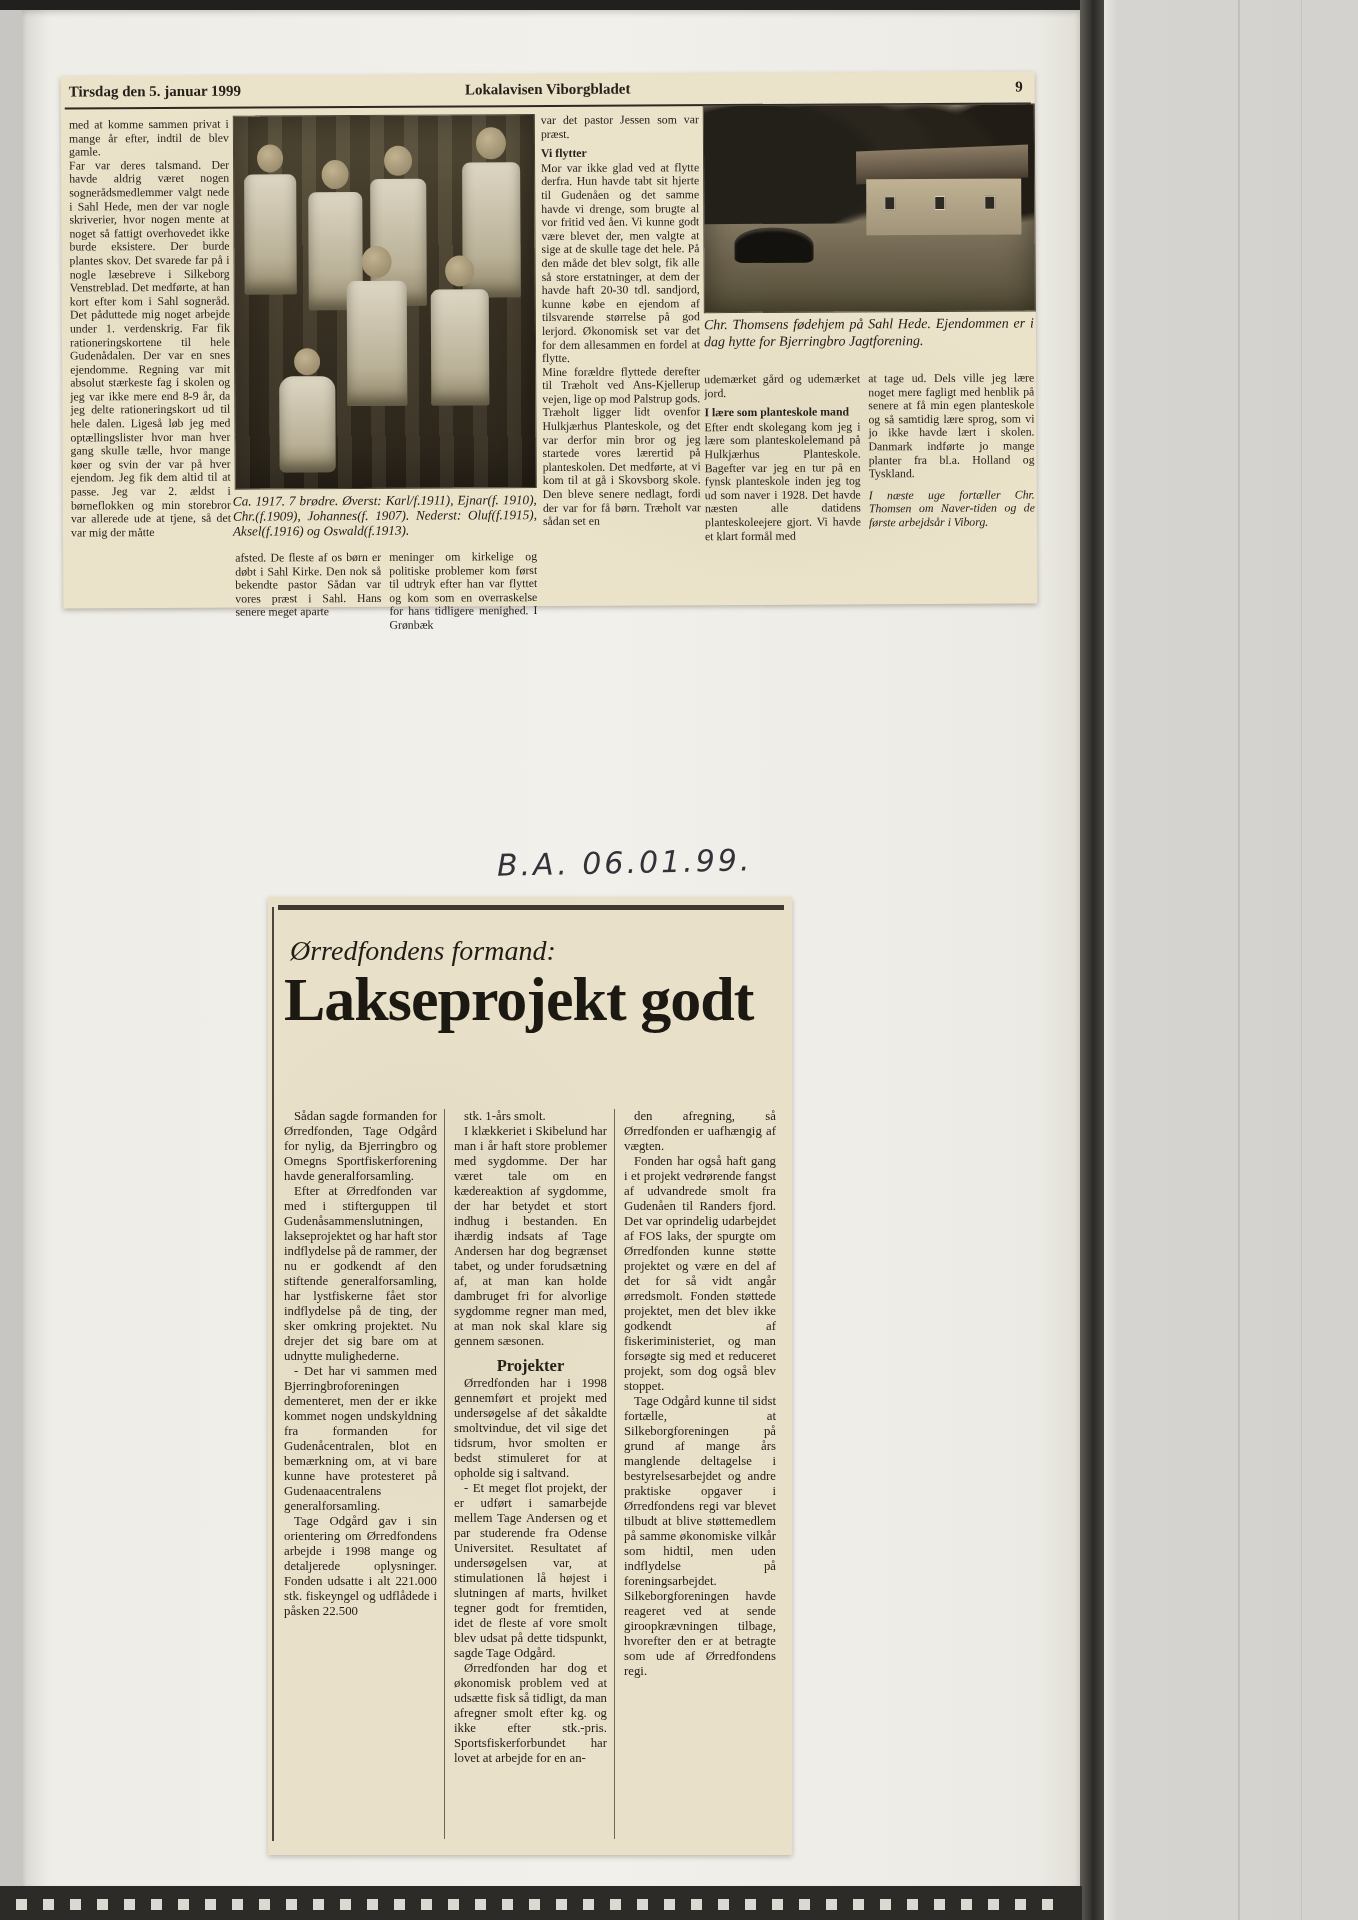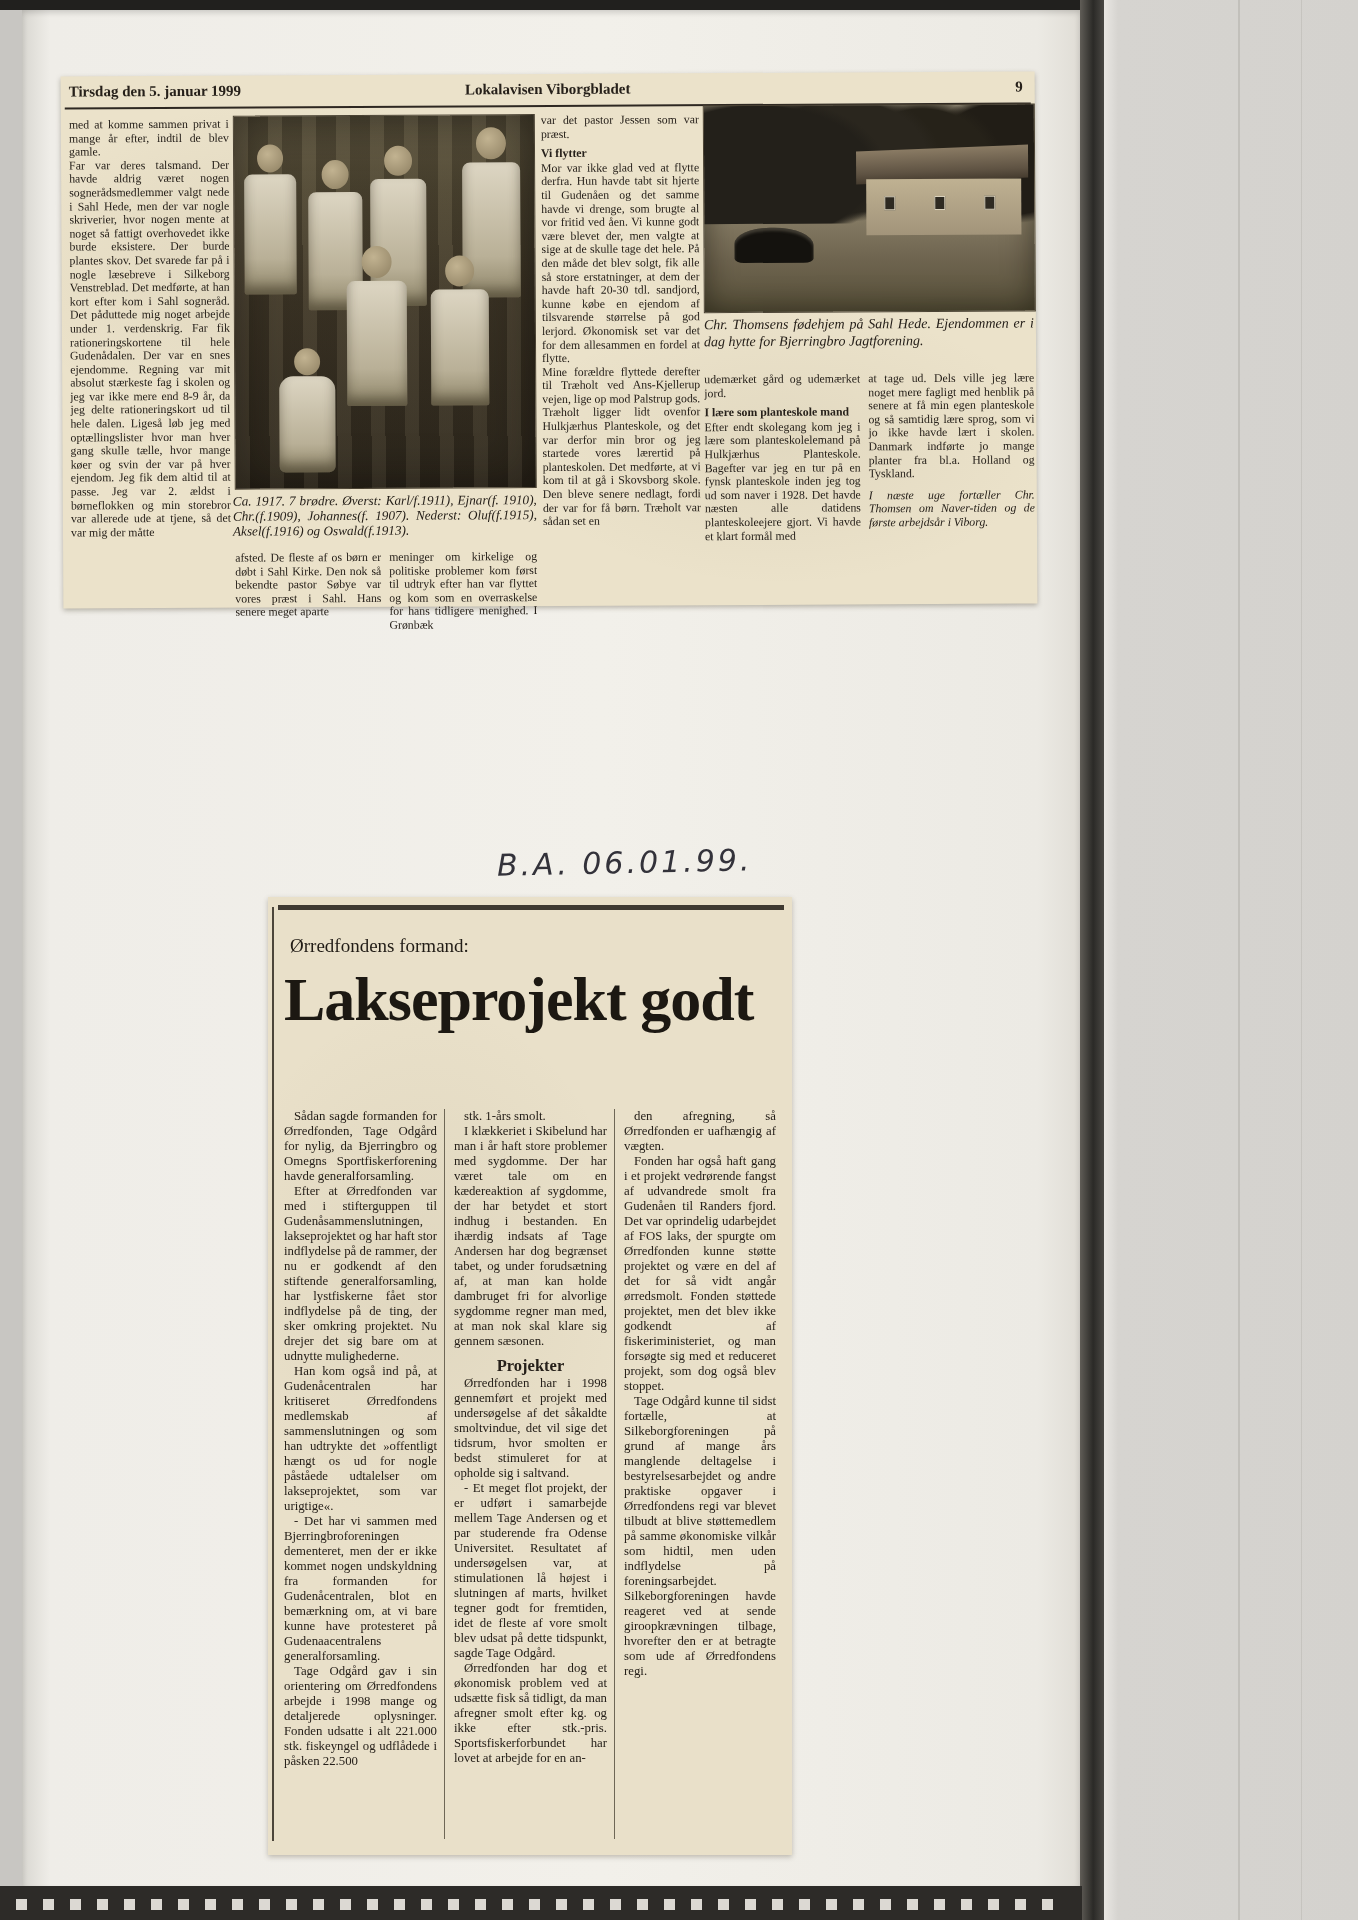--- a/index.html
+++ b/index.html
@@ -73,21 +73,21 @@
   .car{position:absolute;left:9%;top:59%;width:24%;height:17%;background:#14120e;
     border-radius:45% 50% 12% 12%;box-shadow:inset 0 3px 3px rgba(150,140,120,.35);}
 
   
   .handwriting{position:absolute;left:497px;top:845px;font-family:"DejaVu Sans",sans-serif;
     font-style:italic;font-size:30px;letter-spacing:3px;color:#33323a;transform:rotate(-1.2deg);}
 
   
   .cb-topbar{position:absolute;left:10px;right:8px;top:8px;height:5px;background:#3f3a31;}
   .cb-leftrule{position:absolute;left:4px;top:10px;bottom:14px;width:2px;background:#4c463a;}
-  .kicker{position:absolute;left:22px;top:38px;font-size:19px;color:#211c16;}
+  .kicker{position:absolute;left:22px;top:38px;font-style:italic;font-size:28px;color:#211c16;}
   .headline{position:absolute;left:16px;top:76px;width:500px;font-weight:bold;font-size:62px;
     line-height:53px;letter-spacing:-1px;color:#1c1812;}
   .bcol{position:absolute;top:212px;width:153px;height:736px;font-size:12.8px;line-height:15px;
     text-align:justify;overflow:hidden;}
   .bcol p{margin:0;text-indent:10px;}
   .bcol .sub2{font-weight:bold;font-size:16.5px;text-indent:0;margin:9px 0 3px 0;text-align:center;}
   .vdiv{position:absolute;top:212px;height:730px;width:1px;background:#6e6756;}
 </style>
 </head>
 <body>
@@ -140,21 +140,21 @@
       </div>
     <div class="boy" style="left:44px;top:232px;width:56px;height:124px">
       <div class="head" style="width:26px;height:27px"></div>
         <div class="shirt" style="top:28px;border-radius:14px 14px 6px 6px"></div>
       </div>
   </div>
 
   <div class="cap" style="left:170px;top:418px;width:304px">Ca. 1917. 7 brødre. Øverst: Karl/f.1911), Ejnar(f. 1910), Chr.(f.1909), Johannes(f. 1907). Nederst: Oluf(f.1915), Aksel(f.1916) og Oswald(f.1913).</div>
 
   <div class="ncol" style="left:172px;top:476px;width:146px;height:94px;overflow:hidden">
-    <p>afsted. De fleste af os børn er døbt i Sahl Kirke. Den nok så bekendte pastor Søbye var vores præst i Sahl. Hans senere meget aparte</p>
+    <p>afsted. De fleste af os børn er døbt i Sahl Kirke. Den nok så bekendte pastor Sådan var vores præst i Sahl. Hans senere meget aparte</p>
   </div>
   <div class="ncol" style="left:326px;top:476px;width:148px;height:94px;overflow:hidden">
     <p>meninger om kirkelige og politiske problemer kom først til udtryk efter han var flyttet og kom som en overraskelse for hans tidligere menighed. I Grønbæk</p>
   </div>
 
   <div class="ncol" style="left:480px;top:40px;width:158px;height:490px;overflow:hidden">
     <p>var det pastor Jessen som var præst.</p>
     <p class="sub">Vi flytter</p>
     <p>Mor var ikke glad ved at flytte derfra. Hun havde tabt sit hjerte til Gudenåen og det samme havde vi drenge, som brugte al vor fritid ved åen. Vi kunne godt være blevet der, men valgte at sige at de skulle tage det hele. På den måde det blev solgt, fik alle så store erstatninger, at dem der havde haft 20-30 tdl. sandjord, kunne købe en ejendom af tilsvarende størrelse på god lerjord. Økonomisk set var det for dem allesammen en fordel at flytte.</p>
     <p>Mine forældre flyttede derefter til Træholt ved Ans-Kjellerup vejen, lige op mod Palstrup gods. Træholt ligger lidt ovenfor Hulkjærhus Planteskole, og det var derfor min bror og jeg startede vores lærertid på planteskolen. Det medførte, at vi kom til at gå i Skovsborg skole. Den bleve senere nedlagt, fordi der var for få børn. Træholt var sådan set en</p>
@@ -192,21 +192,20 @@
   <div class="cb-leftrule"></div>
 
   <div class="kicker">Ørredfondens formand:</div>
   <div class="headline">
     <span>Lakseprojekt godt</span><br>
   </div>
 
   <div class="bcol" style="left:16px">
     <p>Sådan sagde formanden for Ørredfonden, Tage Odgård for nylig, da Bjerringbro og Omegns Sportfiskerforening havde generalforsamling.</p>
     <p>Efter at Ørredfonden var med i stifterguppen til Gudenåsammenslutningen, lakseprojektet og har haft stor indflydelse på de rammer, der nu er godkendt af den stiftende generalforsamling, har lystfiskerne fået stor indflydelse på de ting, der sker omkring projektet. Nu drejer det sig bare om at udnytte mulighederne.</p>
-    <p>Han kom også ind på, at Gudenåcentralen har kritiseret Ørredfondens medlemskab af sammenslutningen og som han udtrykte det »offentligt hængt os ud for nogle påståede udtalelser om lakseprojektet, som var urigtige«.</p>
     <p>- Det har vi sammen med Bjerringbroforeningen dementeret, men der er ikke kommet nogen undskyldning fra formanden for Gudenåcentralen, blot en bemærkning om, at vi bare kunne have protesteret på Gudenaacentralens generalforsamling.</p>
     <p>Tage Odgård gav i sin orientering om Ørredfondens arbejde i 1998 mange og detaljerede oplysninger. Fonden udsatte i alt 221.000 stk. fiskeyngel og udflådede i påsken 22.500</p>
   </div>
   <div class="vdiv" style="left:176px"></div>
   <div class="bcol" style="left:186px">
     <p>stk. 1-års smolt.</p>
     <p>I klækkeriet i Skibelund har man i år haft store problemer med sygdomme. Der har været tale om en kædereaktion af sygdomme, der har betydet et stort indhug i bestanden. En ihærdig indsats af Tage Andersen har dog begrænset tabet, og under forudsætning af, at man kan holde dambruget fri for alvorlige sygdomme regner man med, at man nok skal klare sig gennem sæsonen.</p>
     <p class="sub2">Projekter</p>
     <p>Ørredfonden har i 1998 gennemført et projekt med undersøgelse af det såkaldte smoltvindue, det vil sige det tidsrum, hvor smolten er bedst stimuleret for at opholde sig i saltvand.</p>
     <p>- Et meget flot projekt, der er udført i samarbejde mellem Tage Andersen og et par studerende fra Odense Universitet. Resultatet af undersøgelsen var, at stimulationen lå højest i slutningen af marts, hvilket tegner godt for fremtiden, idet de fleste af vore smolt blev udsat på dette tidspunkt, sagde Tage Odgård.</p>

